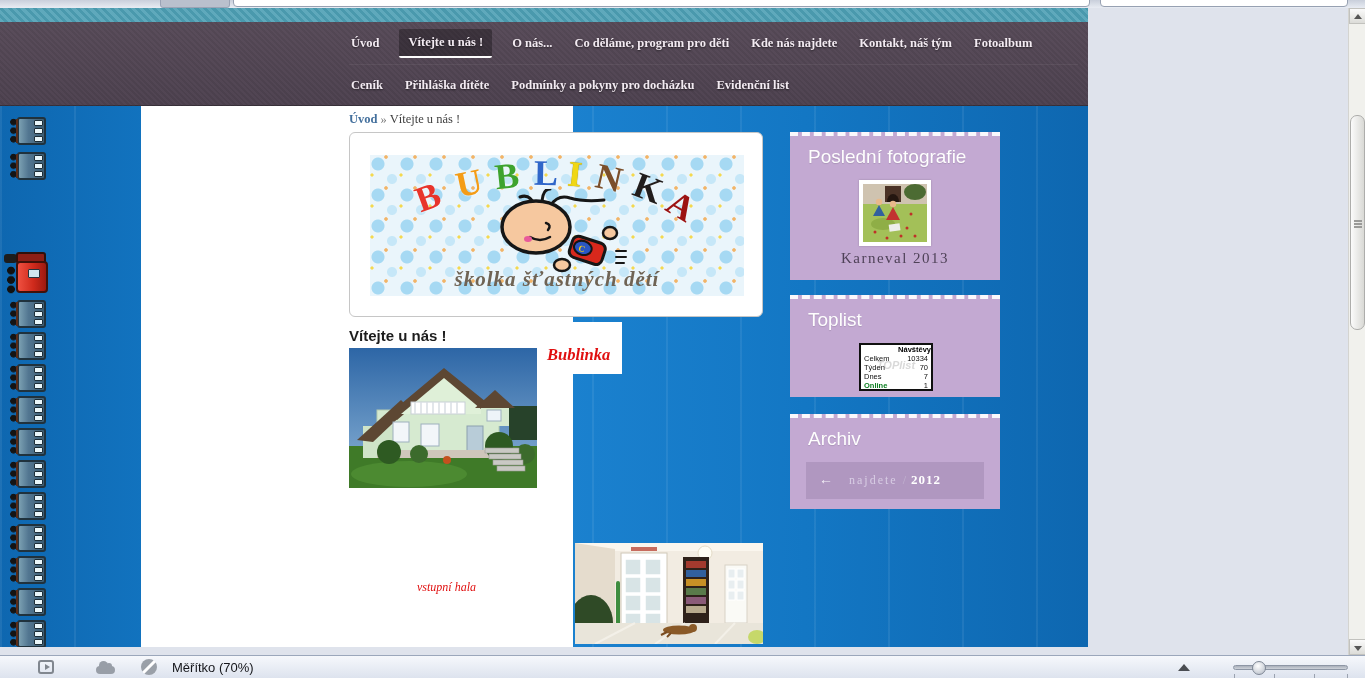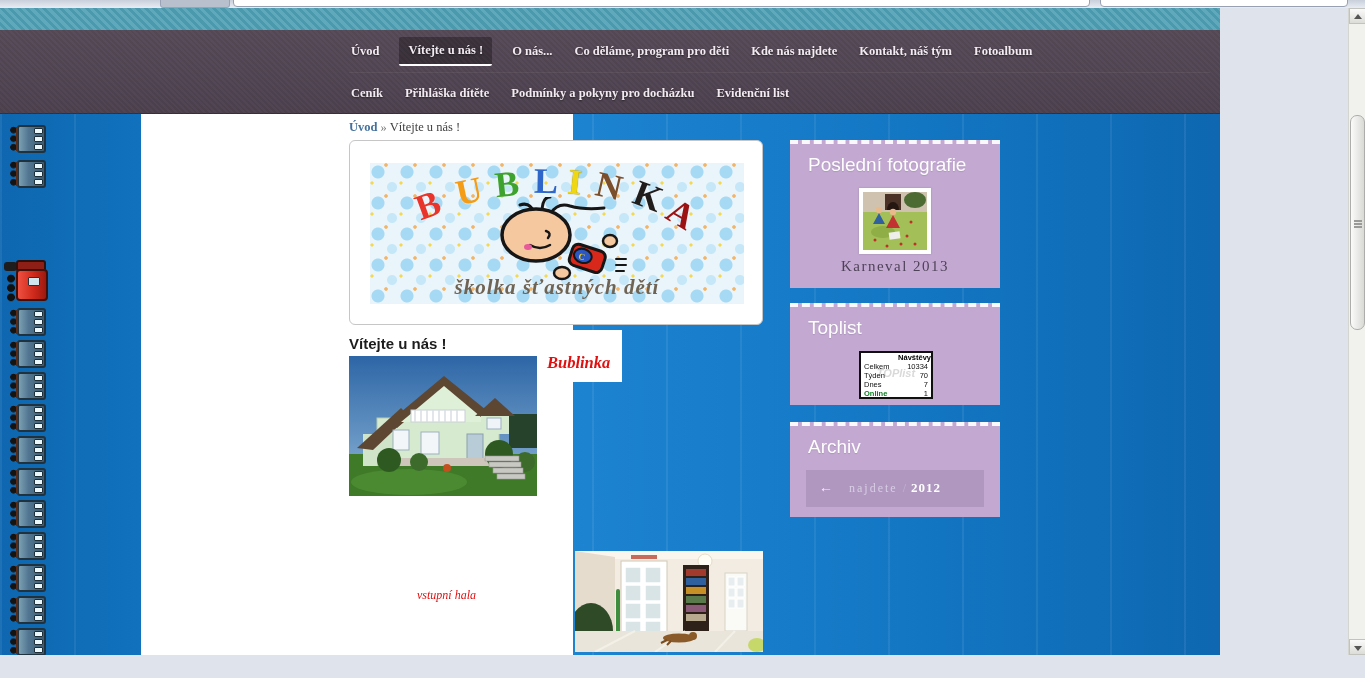--- a/index.html
+++ b/index.html
@@ -9,21 +9,21 @@
 
   
   .chrome-top { position:absolute; left:0; top:0; width:1365px; height:8px;
     background:linear-gradient(#c9cfdb,#e8ecf3); overflow:hidden; z-index:40; }
   .chrome-field { position:absolute; top:-6px; height:13px; background:#fff;
     border:1px solid #97a1b2; border-radius:4px; }
   .chrome-tabstub { position:absolute; left:160px; top:-4px; width:70px; height:12px;
     background:#b9c0cd; border:1px solid #9aa3b5; border-radius:3px; }
 
   
-  .page { position:absolute; left:0; top:8px; width:1220px; height:647px; overflow:hidden;
+  .page { position:absolute; left:0; top:0; width:1088px; height:647px; overflow:hidden;
     background:
       repeating-linear-gradient(90deg, rgba(255,255,255,0.07) 0 2px, rgba(255,255,255,0) 2px 74px),
       linear-gradient(90deg,#0e67b0 0%, #1377c4 18%, #1d84d2 46%, #1377c4 74%, #0e67b0 100%);
   }
   .band-teal { position:absolute; left:0; top:0; width:100%; height:22px;
     background:
       repeating-linear-gradient(45deg, rgba(255,255,255,0.10) 0 3px, rgba(0,0,0,0.04) 3px 6px),
       #4d9fb4; }
 
   
@@ -509,14 +509,28 @@
         <i class="arr a-up"></i>
       </div>
     <div class="sb-thumbbar">
         <i class="sb-grip"></i>
       </div>
     <div class="sb-btn down">
         <i class="arr a-down"></i>
       </div>
   </div>
 
+  <div class="statusbar">
+    <div class="st-panel"></div>
+    <div class="st-cloud"></div>
+    <div class="st-circle"></div>
+    <div class="st-label">Měřítko (70%)</div>
+    <div class="st-uparrow"></div>
+    <div class="st-slider">
+      <div class="st-tick" style="left:0;"></div>
+      <div class="st-tick" style="left:40px;"></div>
+      <div class="st-tick" style="left:80px;"></div>
+      <div class="st-tick" style="left:113px;"></div>
+      <div class="st-knob"></div>
+    </div>
+  </div>
 
 </div>
 
 </body></html>

